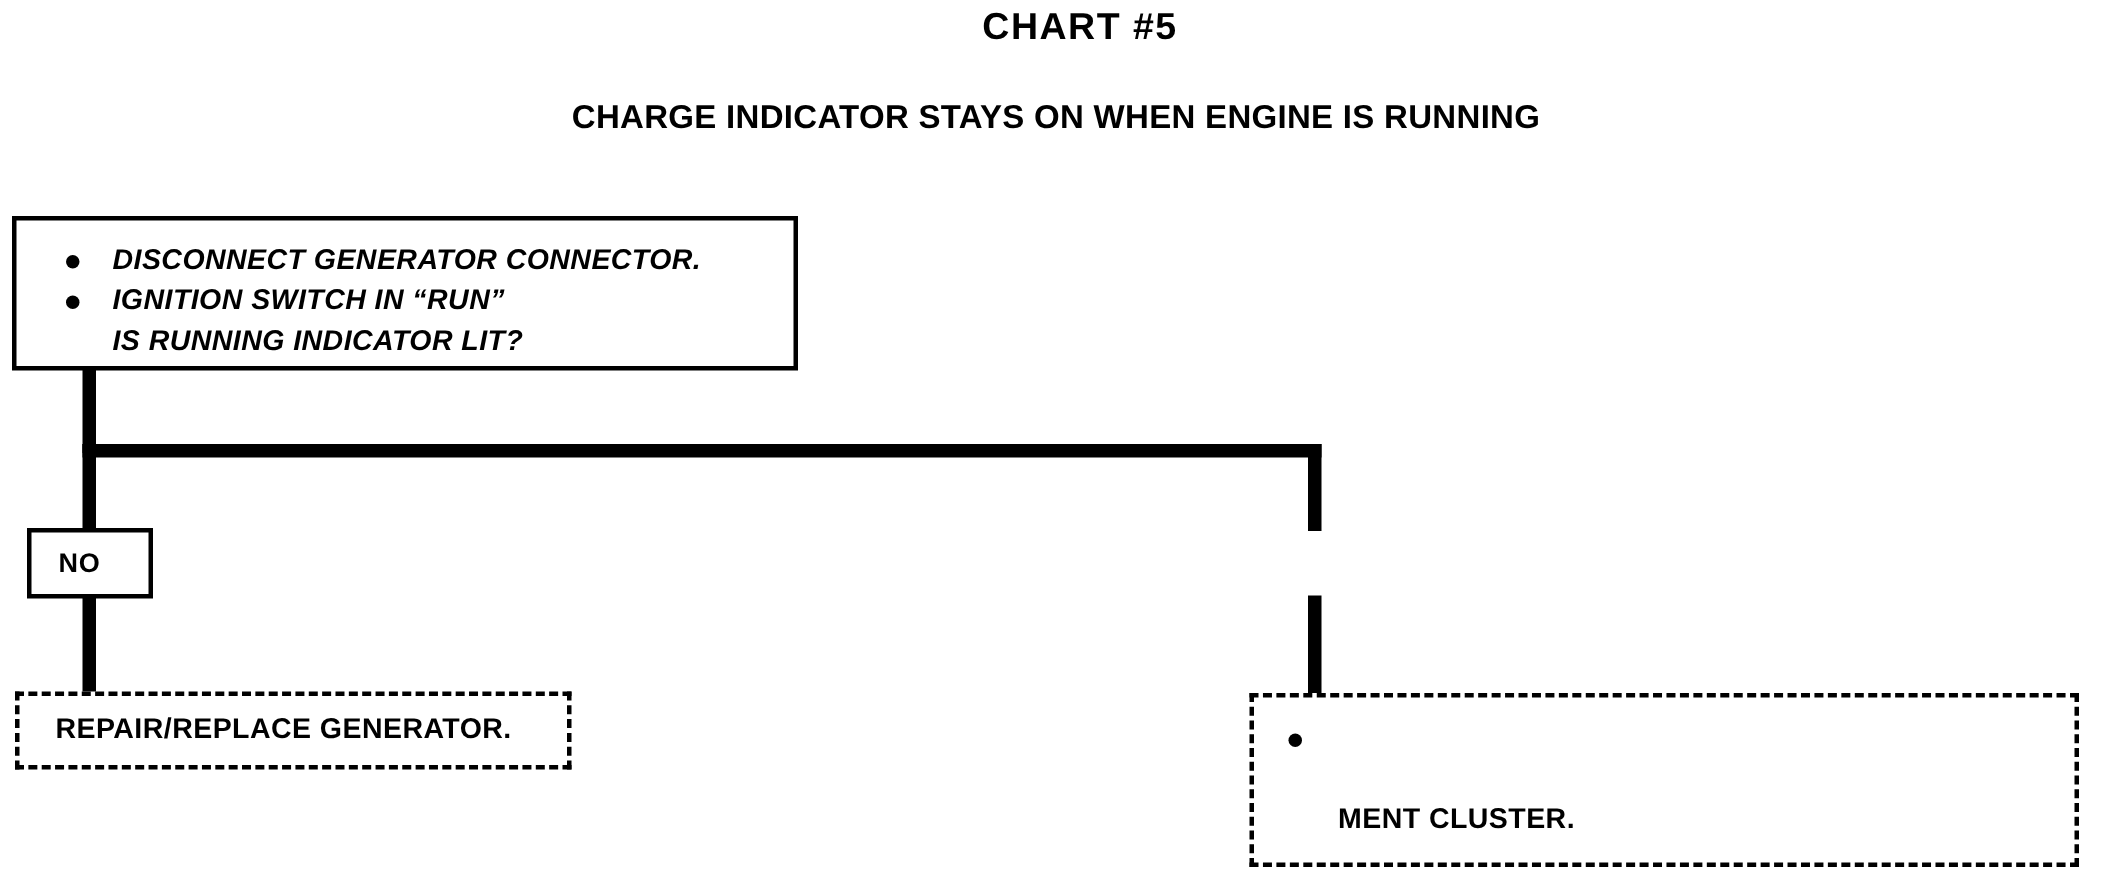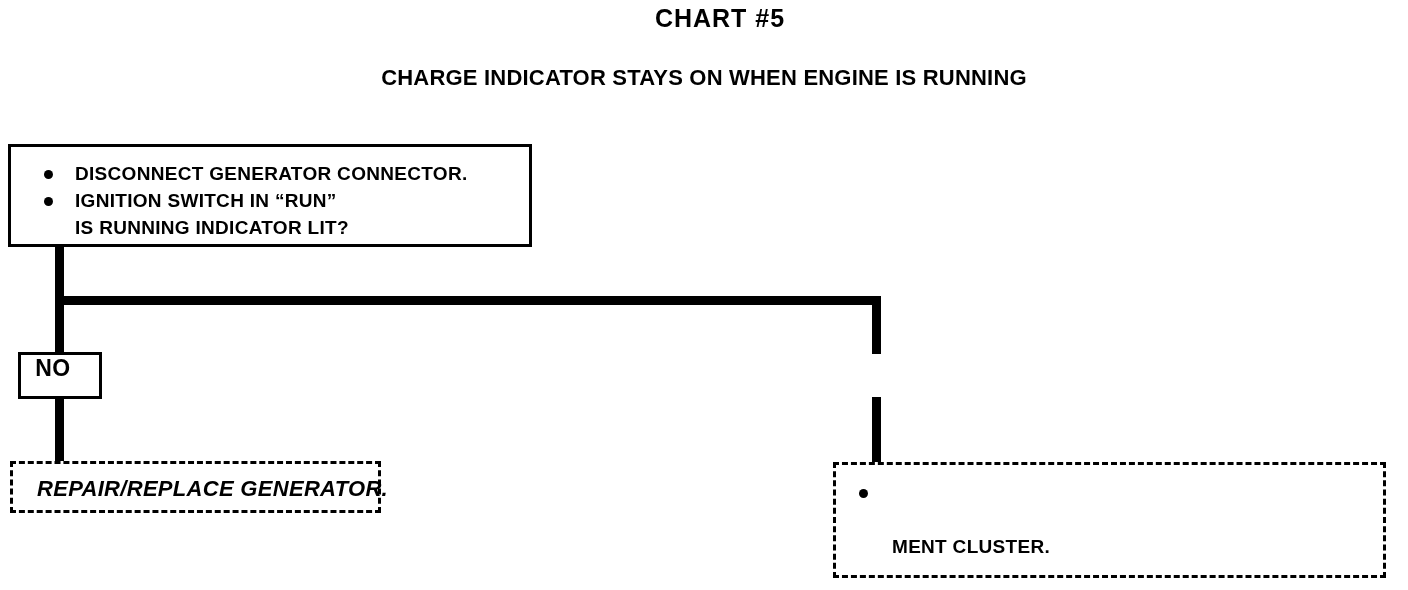--- a/index.html
+++ b/index.html
@@ -60,20 +60,21 @@
     border: 3px dashed #000000;
     background: #ffffff;
   }
 
   
   #question-box {
     left: 8px;
     top: 144px;
     width: 524px;
     height: 103px;
+    font-style: italic;
   }
   .bullet-line {
     position: absolute;
     display: block;
     white-space: nowrap;
     font-weight: bold;
     font-size: 19px;
     letter-spacing: 0.3px;
   }
   .bullet-dot {
@@ -86,24 +87,24 @@
 
   #q-bullet-1 { left: 33px; top: 23px; }
   #q-line-1   { left: 64px; top: 16px; }
   #q-bullet-2 { left: 33px; top: 50px; }
   #q-line-2   { left: 64px; top: 43px; }
   #q-line-3   { left: 64px; top: 70px; }
 
   
   .branch-box {
     display: flex;
-    align-items: flex-start;
+    align-items: center;
     justify-content: center;
     font-weight: bold;
-    font-size: 23px;
+    font-size: 18px;
     letter-spacing: 0.5px;
   }
   #no-box  { left: 18px;  top: 352px; width: 84px; height: 47px; }
   #yes-box { left: 832px; top: 352px; width: 94px; height: 47px; }
   #no-box .branch-label  { padding-right: 14px; }
   #yes-box .branch-label { padding-right: 4px; }
 
   
   .line-v, .line-h {
     position: absolute;
@@ -122,23 +123,22 @@
     top: 461px;
     width: 371px;
     height: 52px;
   }
   #action-left-text {
     position: absolute;
     left: 24px;
     top: 12px;
     white-space: nowrap;
     font-weight: bold;
-    font-size: 22px;
+    font-size: 19px;
     letter-spacing: 0.3px;
-    font-style: italic;
   }
 
   #action-box-right {
     left: 833px;
     top: 462px;
     width: 553px;
     height: 116px;
   }
   #a-bullet-1 { left: 23px; top: 24px; }
   #a-line-1   { left: 56px; top: 17px; }

